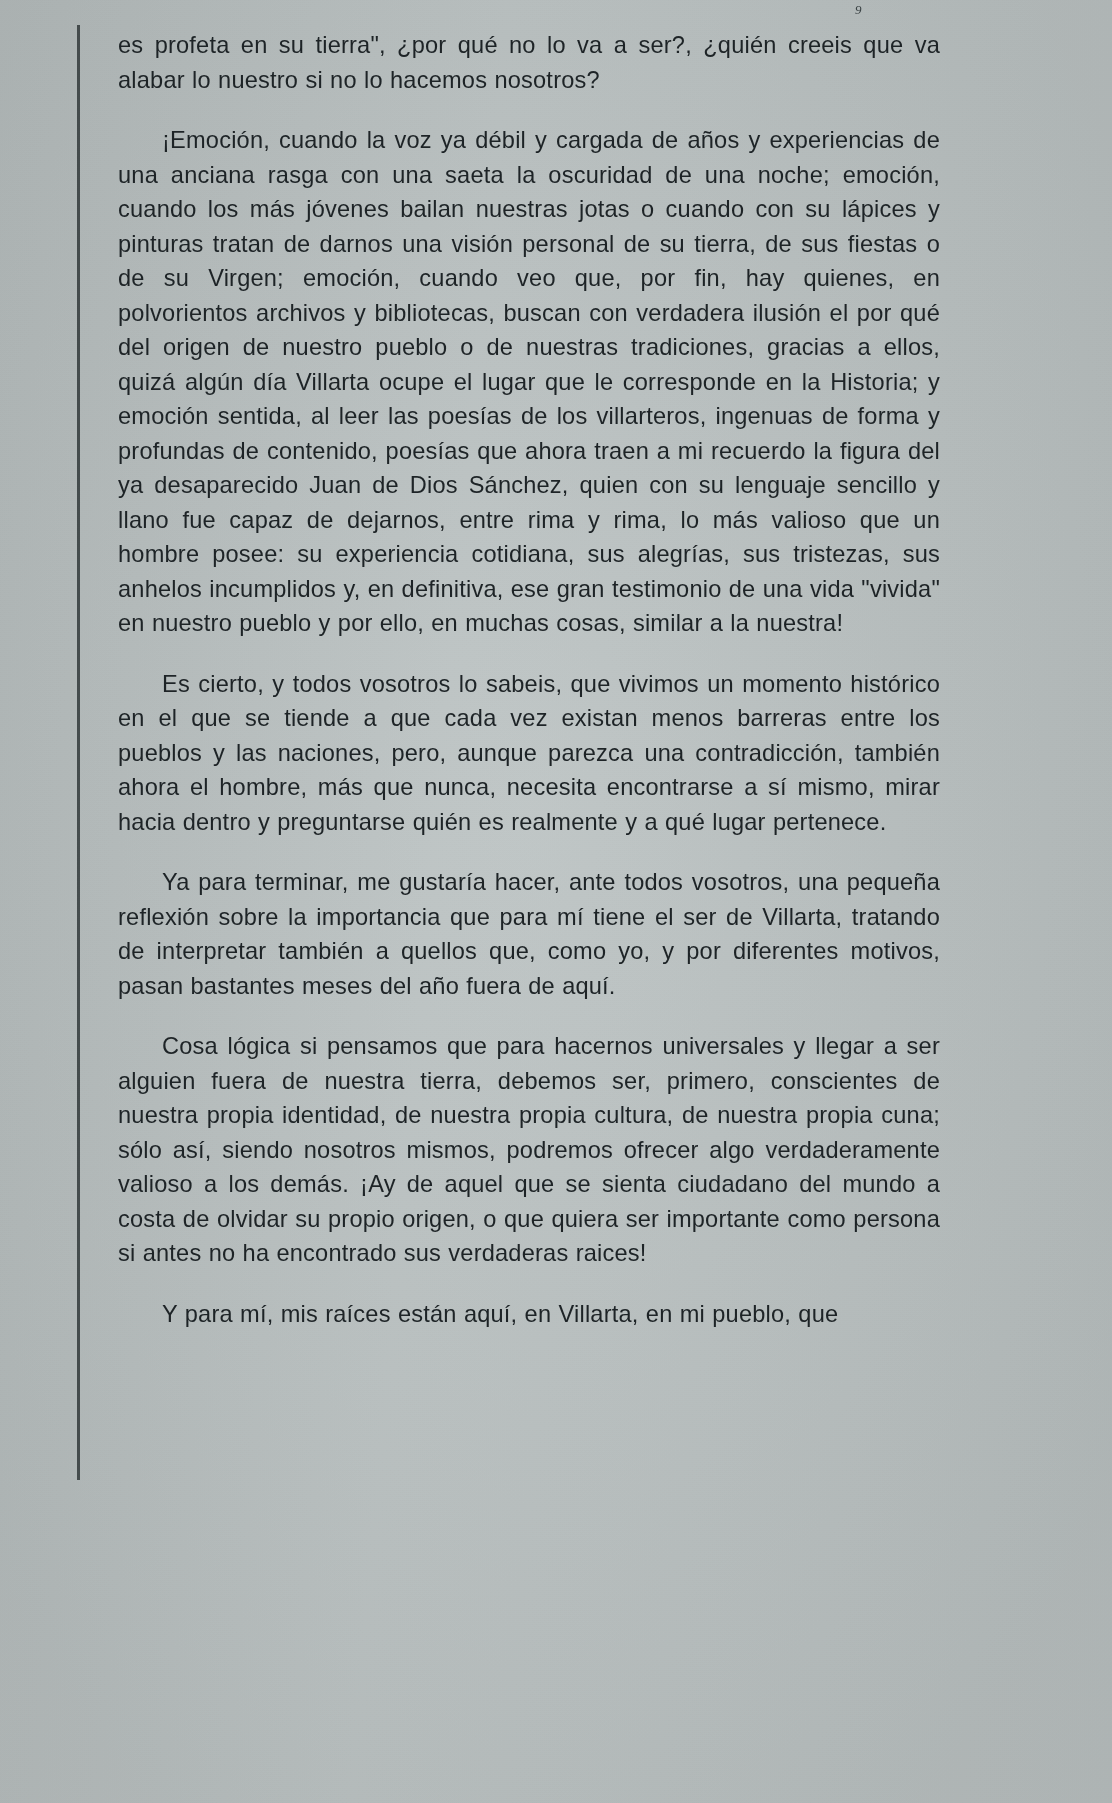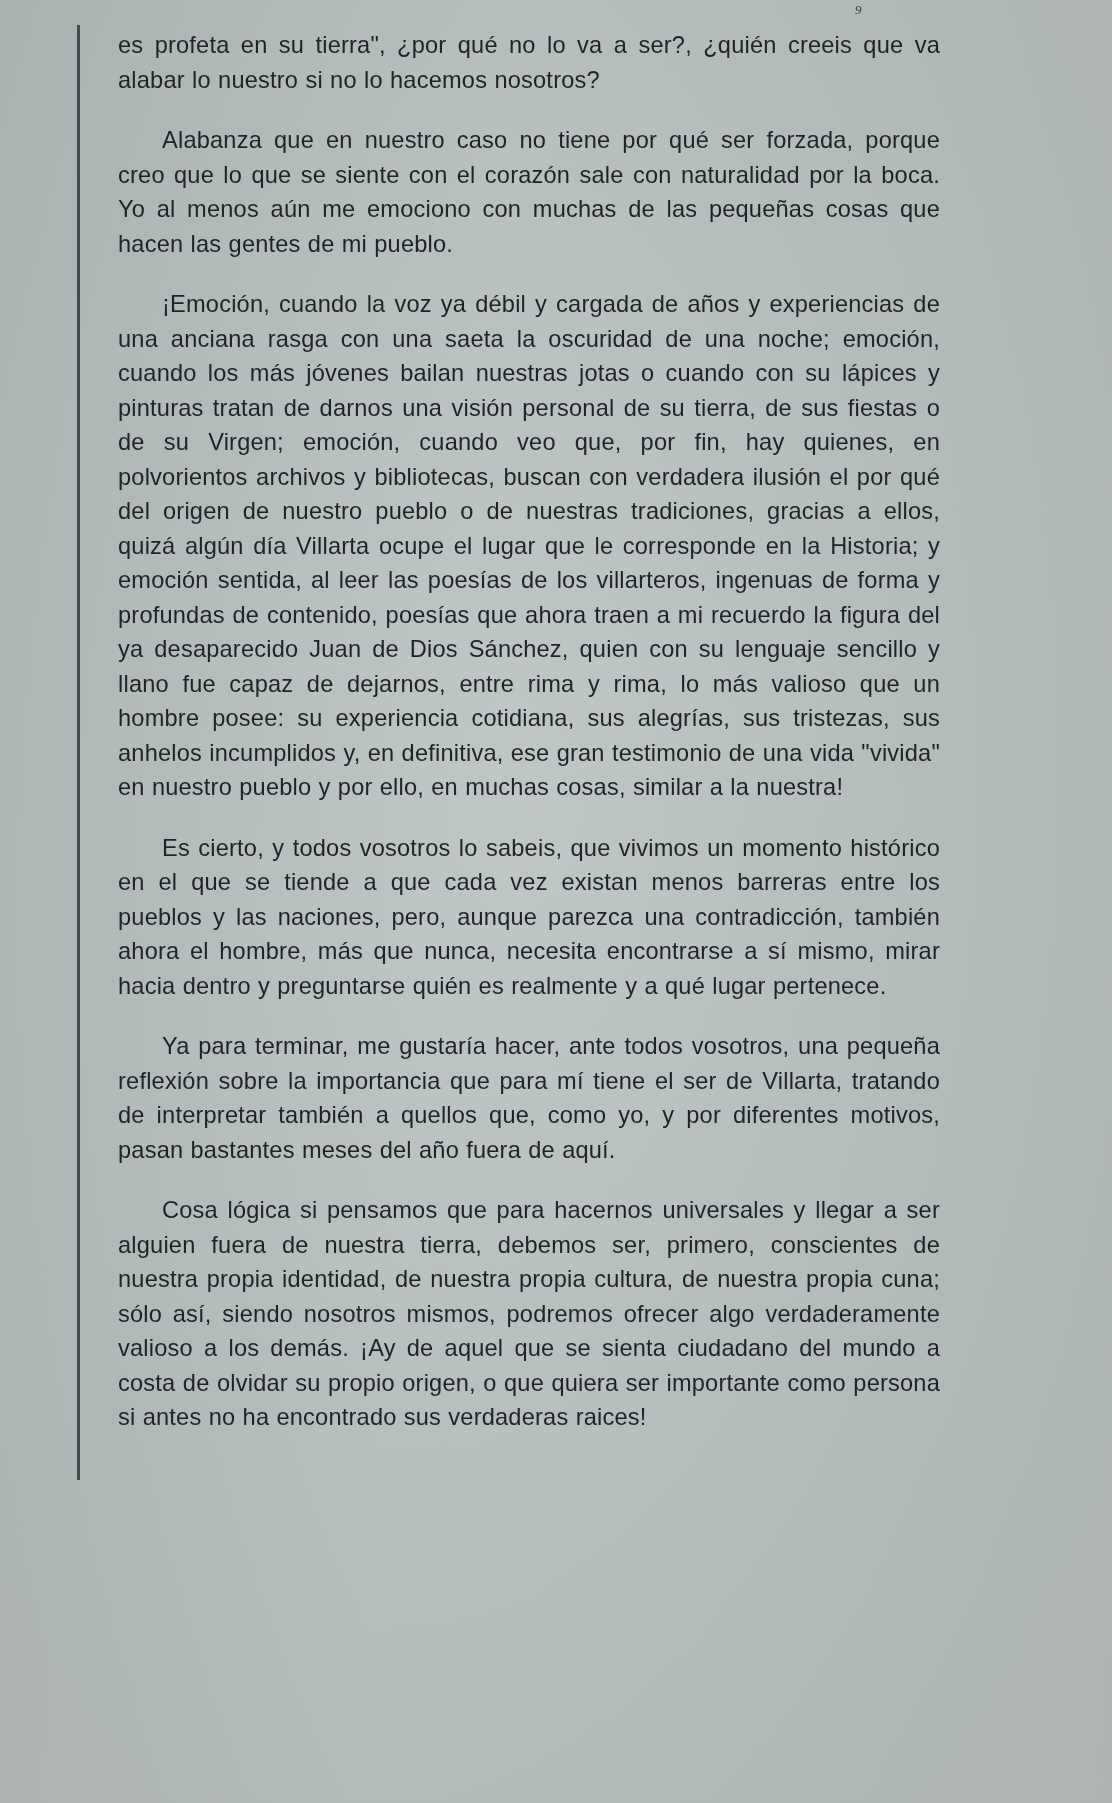--- a/index.html
+++ b/index.html
@@ -81,21 +81,21 @@
 <body>
 
 <div class="page">
 
   <div class="left-rule"></div>
 
   <div class="page-mark">9</div>
 
   <div class="text-col">
     <p class="">es profeta en su tierra", ¿por qué no lo va a ser?, ¿quién creeis que va alabar lo nuestro si no lo hacemos nosotros?</p>
-    <p class="indent">Alabanza que en nuestro caso no tiene por qué ser forzada, porque creo que lo que se siente con el corazón sale con naturalidad por la boca. Yo al menos aún me emociono con muchas de las pequeñas cosas que hacen las gentes de mi pueblo.</p>
     <p class="indent">¡Emoción, cuando la voz ya débil y cargada de años y experiencias de una anciana rasga con una saeta la oscuridad de una noche; emoción, cuando los más jóvenes bailan nuestras jotas o cuando con su lápices y pinturas tratan de darnos una visión personal de su tierra, de sus fiestas o de su Virgen; emoción, cuando veo que, por fin, hay quienes, en polvorientos archivos y bibliotecas, buscan con verdadera ilusión el por qué del origen de nuestro pueblo o de nuestras tradiciones, gracias a ellos, quizá algún día Villarta ocupe el lugar que le corresponde en la Historia; y emoción sentida, al leer las poesías de los villarteros, ingenuas de forma y profundas de contenido, poesías que ahora traen a mi recuerdo la figura del ya desaparecido Juan de Dios Sánchez, quien con su lenguaje sencillo y llano fue capaz de dejarnos, entre rima y rima, lo más valioso que un hombre posee: su experiencia cotidiana, sus alegrías, sus tristezas, sus anhelos incumplidos y, en definitiva, ese gran testimonio de una vida "vivida" en nuestro pueblo y por ello, en muchas cosas, similar a la nuestra!</p>
     <p class="indent">Es cierto, y todos vosotros lo sabeis, que vivimos un momento histórico en el que se tiende a que cada vez existan menos barreras entre los pueblos y las naciones, pero, aunque parezca una contradicción, también ahora el hombre, más que nunca, necesita encontrarse a sí mismo, mirar hacia dentro y preguntarse quién es realmente y a qué lugar pertenece.</p>
     <p class="indent">Ya para terminar, me gustaría hacer, ante todos vosotros, una pequeña reflexión sobre la importancia que para mí tiene el ser de Villarta, tratando de interpretar también a quellos que, como yo, y por diferentes motivos, pasan bastantes meses del año fuera de aquí.</p>
     <p class="indent">Cosa lógica si pensamos que para hacernos universales y llegar a ser alguien fuera de nuestra tierra, debemos ser, primero, conscientes de nuestra propia identidad, de nuestra propia cultura, de nuestra propia cuna; sólo así, siendo nosotros mismos, podremos ofrecer algo verdaderamente valioso a los demás. ¡Ay de aquel que se sienta ciudadano del mundo a costa de olvidar su propio origen, o que quiera ser importante como persona si antes no ha encontrado sus verdaderas raices!</p>
+    <p class="indent last">Y para mí, mis raíces están aquí, en Villarta, en mi pueblo, que</p>
   </div>
 
   <div class="grain"></div>
 </div>
 
 </body></html>

